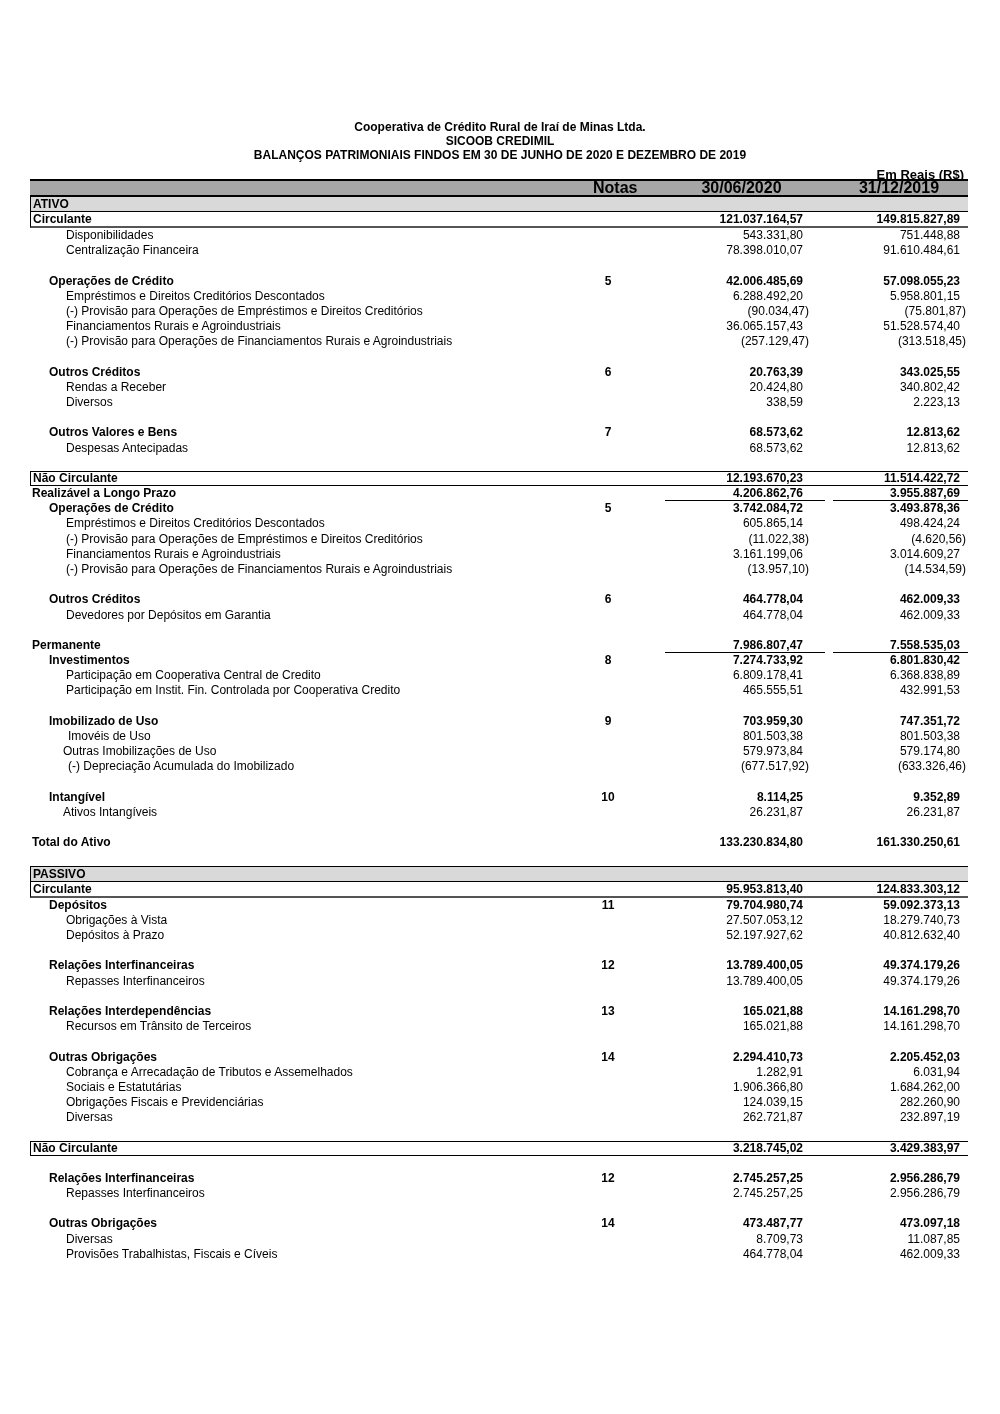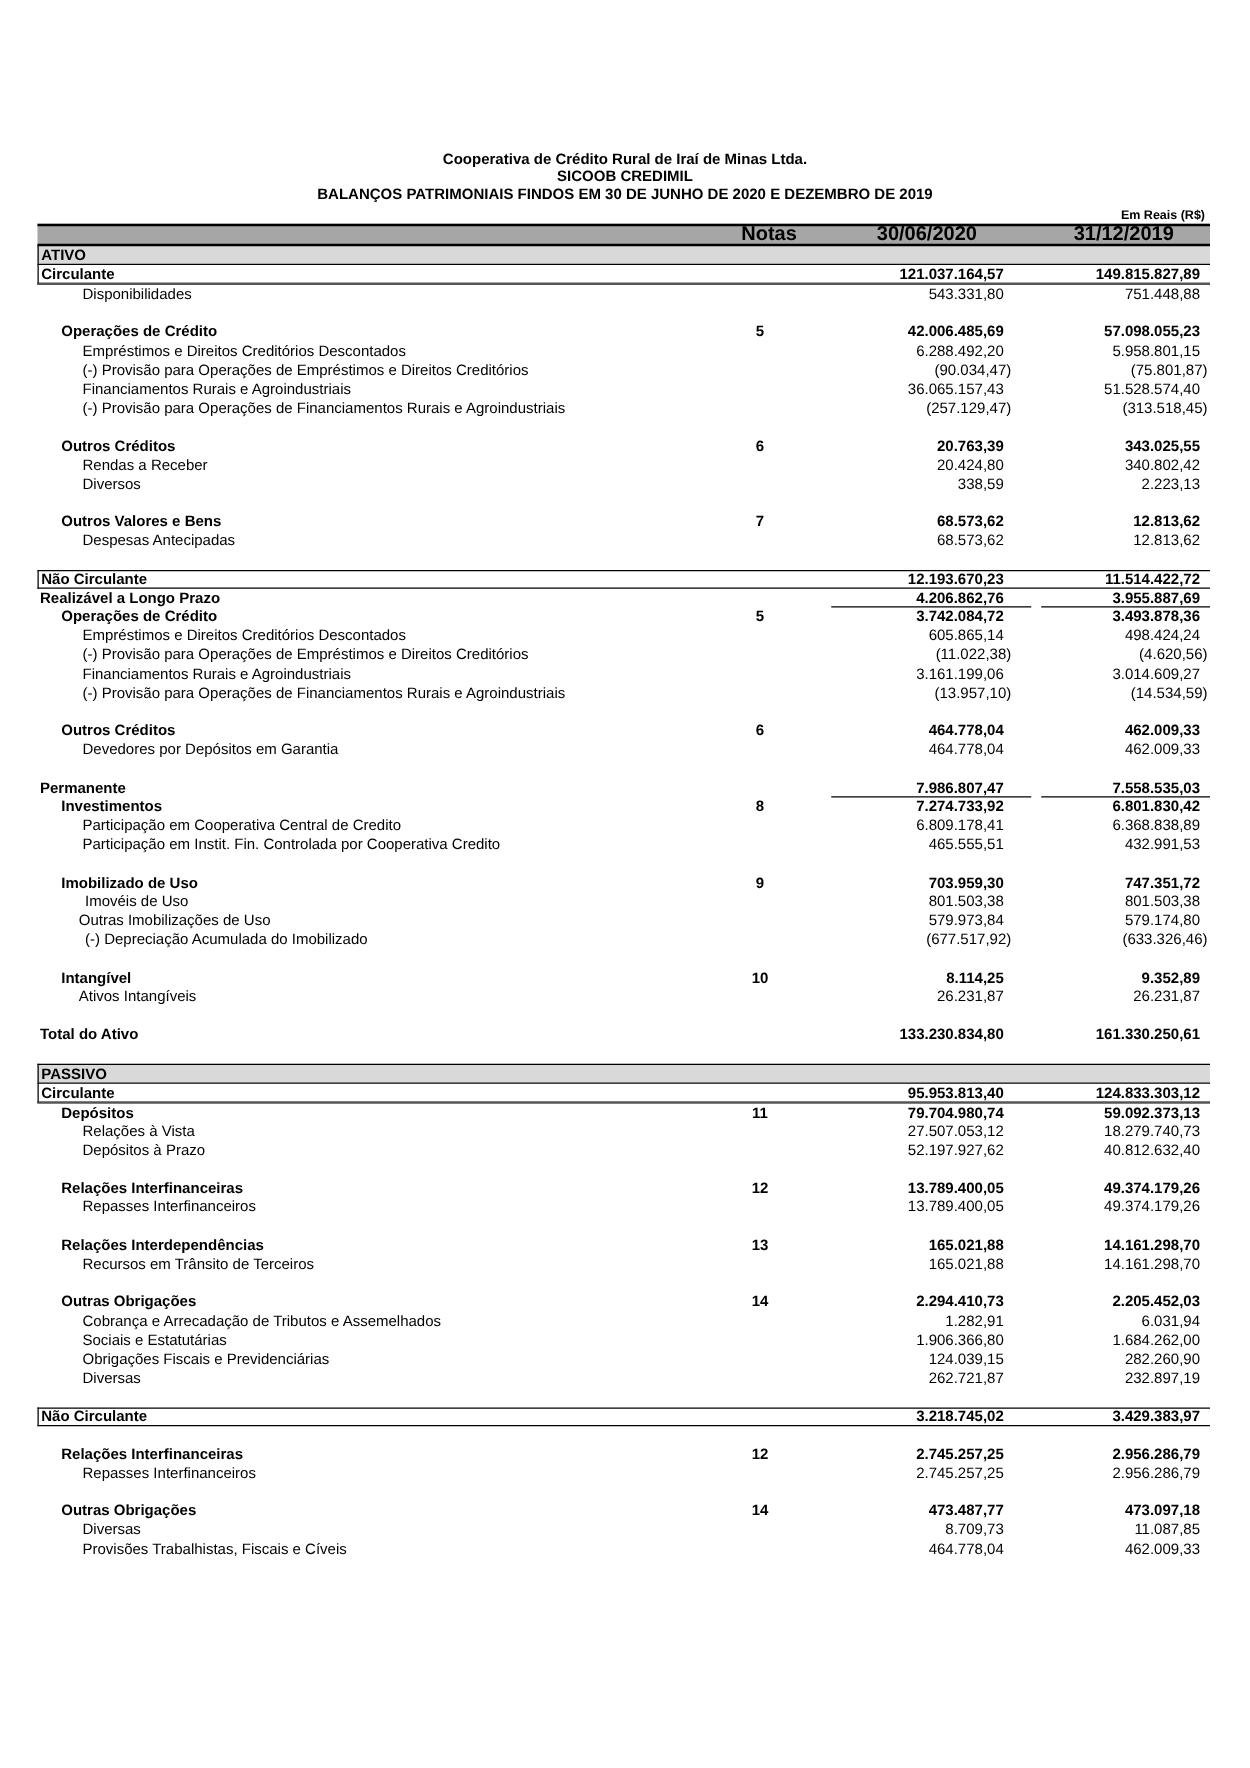--- a/index.html
+++ b/index.html
@@ -1,20 +1,20 @@
 <!DOCTYPE html>
 <html><head>
 <meta charset="utf-8">
 <style>
   html, body { margin: 0; padding: 0; background: #ffffff; }
   body { width: 1000px; height: 1414px; position: relative; overflow: hidden;
          font-family: "Liberation Sans", sans-serif; color: #000; }
   .title-block { position: absolute; top: 120px; left: 0; width: 1000px; text-align: center;
                  font-weight: bold; font-size: 12px; line-height: 14px; }
-  .currency { position: absolute; top: 167px; right: 36px; font-size: 10px; font-weight: bold; }
+  .currency { position: absolute; top: 167px; right: 36px; font-size: 13px; font-weight: bold; }
   .sheet { position: absolute; left: 30px; top: 179px; width: 938px; }
   .col-header { height: 14px; background: #a6a6a6; border-top: 2px solid #000;
                 border-bottom: 1px solid #000; position: relative; font-weight: bold; font-size: 16px; }
   .col-header span { position: absolute; top: 0; line-height: 14px; }
   .h-notas { left: 563px; width: 36px; text-align: center; }
   .h-c1 { left: 650px; width: 123px; text-align: center; }
   .h-c2 { left: 800px; width: 138px; text-align: center; }
 
   .row { position: relative; height: 15.2px; font-size: 12px; line-height: 15px; }
   .row .lbl { position: absolute; left: 2px; white-space: nowrap; }
@@ -62,20 +62,25 @@
       <div class="row boxed-top underline-all">
         <span class="lbl">Circulante</span>
         <span class="v1">121.037.164,57</span>
         <span class="v2">149.815.827,89</span>
       </div>
       <div class="row l2">
         <span class="lbl">Disponibilidades</span>
         <span class="v1">543.331,80</span>
         <span class="v2">751.448,88</span>
       </div>
+      <div class="row l2">
+        <span class="lbl">Centralização Financeira</span>
+        <span class="v1">78.398.010,07</span>
+        <span class="v2">91.610.484,61</span>
+      </div>
       <div class="row gap"></div>
       <div class="row bold l1">
         <span class="lbl">Operações de Crédito</span>
         <span class="note">5</span>
         <span class="v1">42.006.485,69</span>
         <span class="v2">57.098.055,23</span>
       </div>
       <div class="row l2">
         <span class="lbl">Empréstimos e Direitos Creditórios Descontados</span>
         <span class="v1">6.288.492,20</span>
@@ -249,21 +254,21 @@
         <span class="v1">95.953.813,40</span>
         <span class="v2">124.833.303,12</span>
       </div>
       <div class="row bold l1">
         <span class="lbl">Depósitos</span>
         <span class="note">11</span>
         <span class="v1">79.704.980,74</span>
         <span class="v2">59.092.373,13</span>
       </div>
       <div class="row l2">
-        <span class="lbl">Relações à Vista</span>
+        <span class="lbl">Obrigações à Vista</span>
         <span class="v1">27.507.053,12</span>
         <span class="v2">18.279.740,73</span>
       </div>
       <div class="row l2">
         <span class="lbl">Depósitos à Prazo</span>
         <span class="v1">52.197.927,62</span>
         <span class="v2">40.812.632,40</span>
       </div>
       <div class="row gap"></div>
       <div class="row bold l1">

